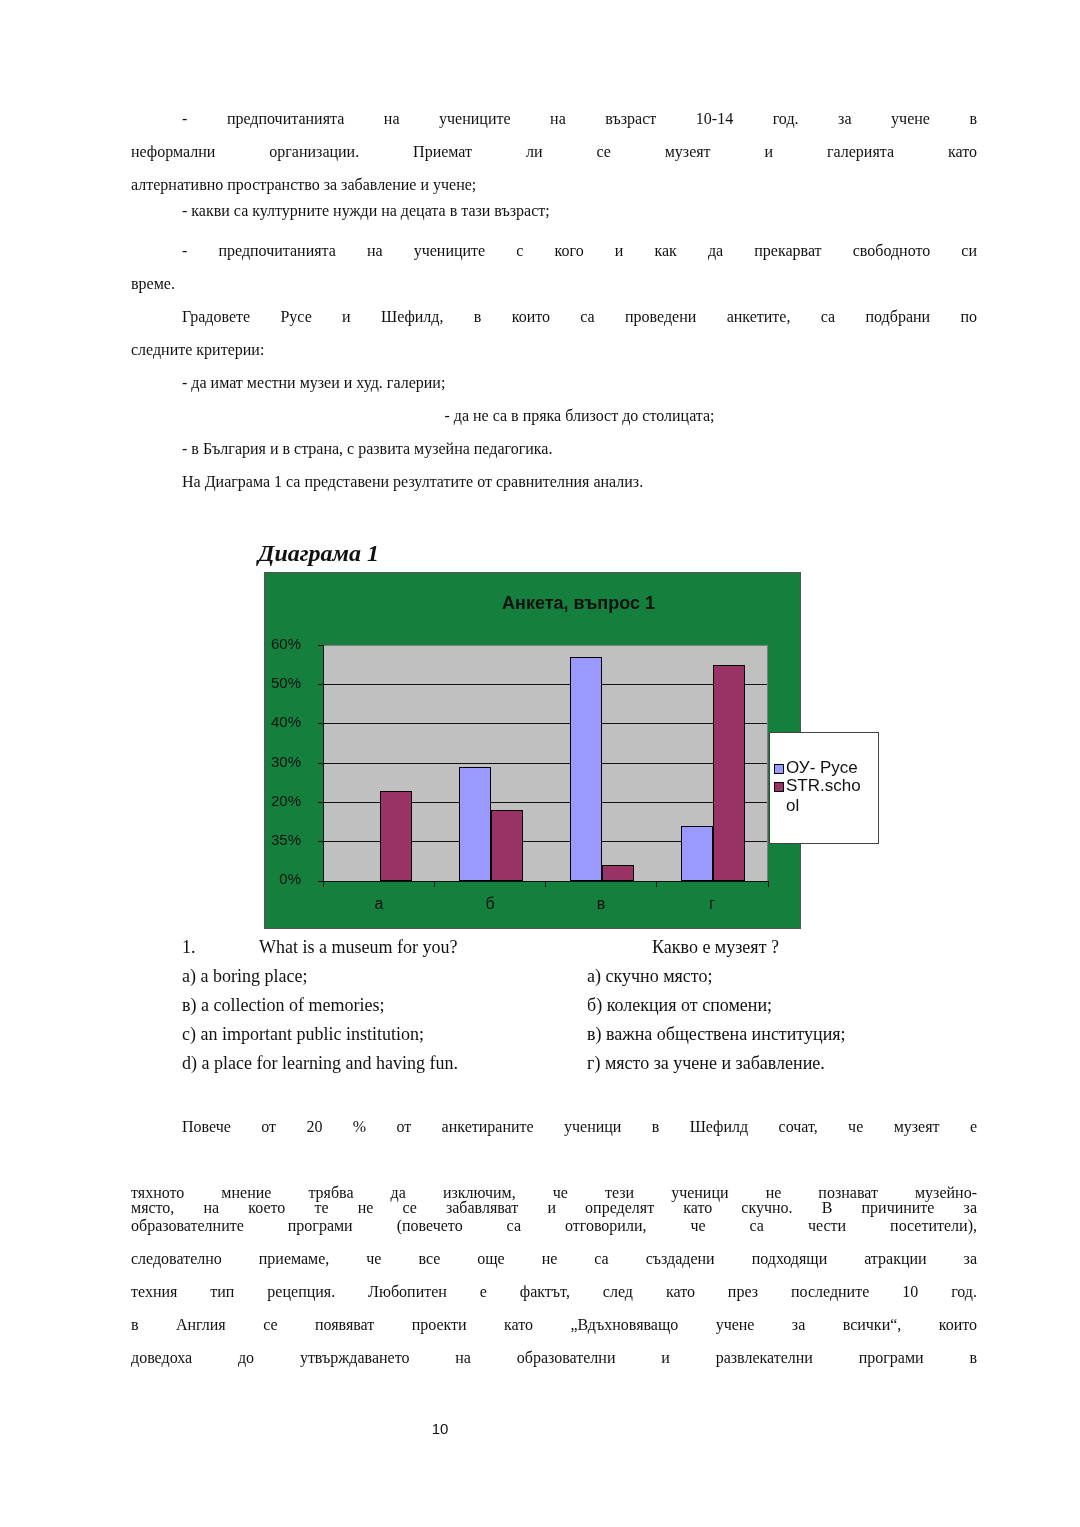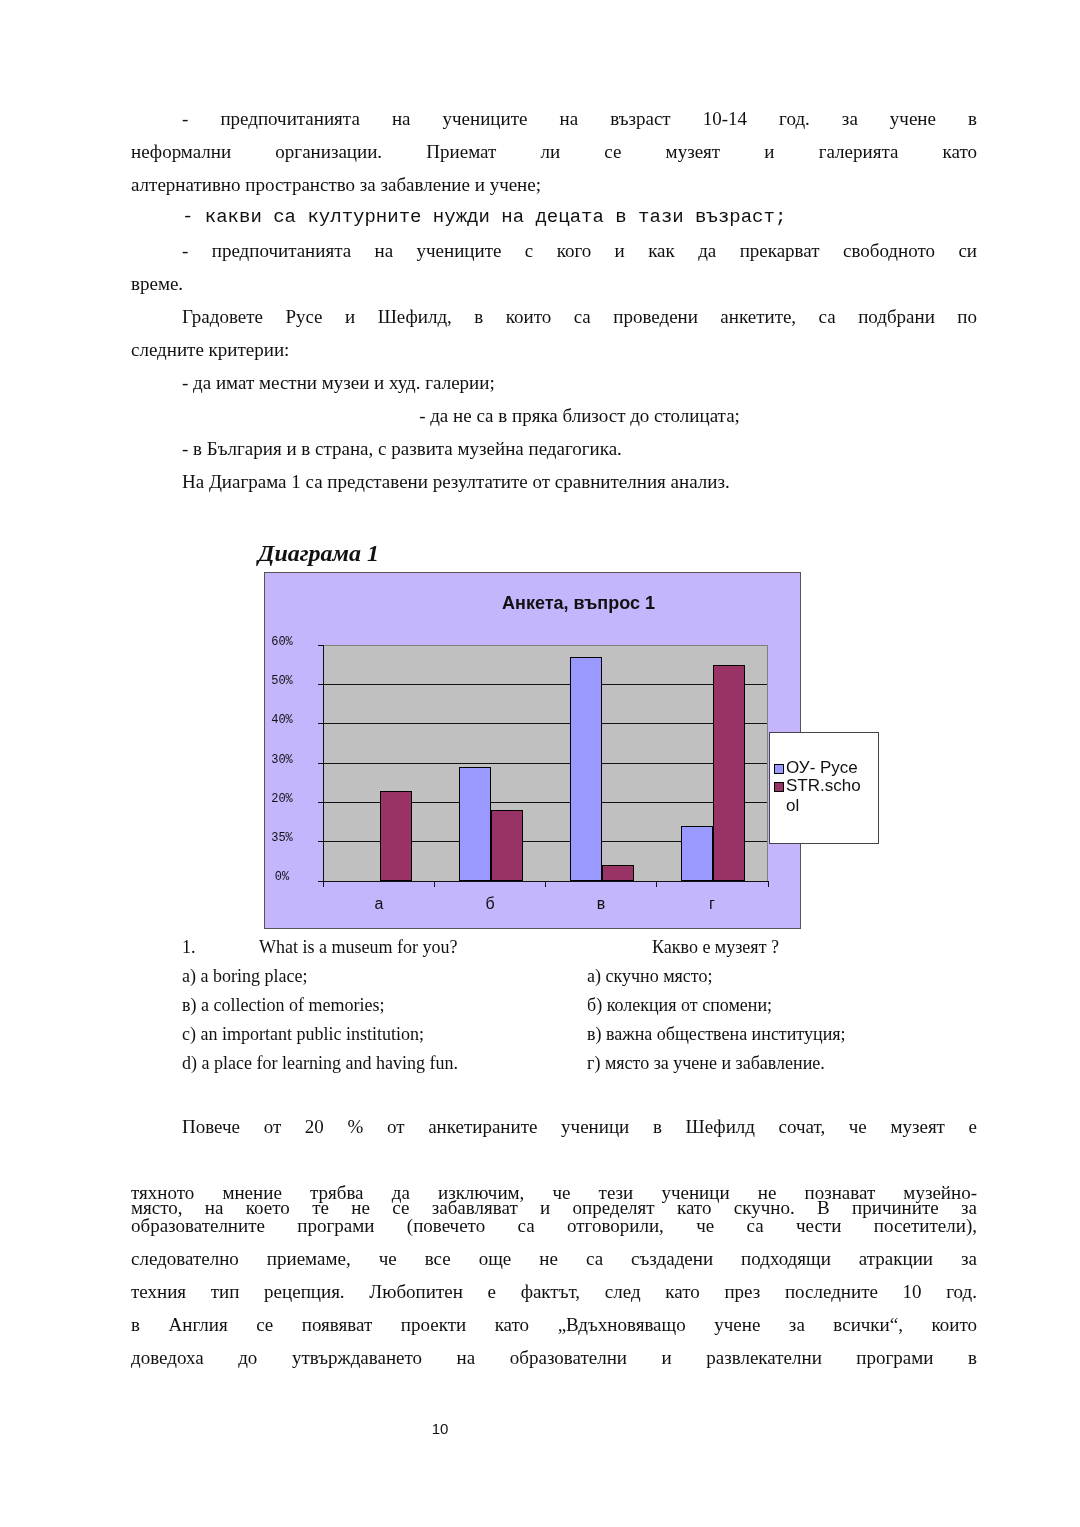--- a/index.html
+++ b/index.html
@@ -1,50 +1,50 @@
 <!DOCTYPE html>
 <html><head>
 <meta charset="utf-8">
 <style>
   html, body { margin:0; padding:0; background:#ffffff; }
   body { width:1080px; height:1527px; position:relative; overflow:hidden;
          font-family:"Liberation Serif", serif; color:#111; }
-  .line { position:absolute; left:131px; width:846px; font-size:19px; line-height:33px;
+  .line { position:absolute; left:131px; width:846px; font-size:16px; line-height:33px;
           white-space:nowrap; }
   .just { text-align:justify; text-align-last:justify; }
   .indent { left:182px; width:795px; }
   .caption { position:absolute; left:258px; top:540px; font-size:24px; font-weight:bold; font-style:italic; }
   .chart-box { position:absolute; left:264px; top:572px; width:537px; height:357px;
-               border:1px solid #555; background:#c4b5fd; box-sizing:border-box; }
+               border:1px solid #555; background:#15803d; box-sizing:border-box; }
   .chart-title { position:absolute; left:0; width:100%; top:20px; text-align:center;
                  font-family:"Liberation Sans", sans-serif; font-weight:bold; font-size:18px; padding-left:170px; box-sizing:border-box;}
   .plot { position:absolute; left:59px; top:72px; width:444px; height:236px; background:#c0c0c0;
           border-top:1px solid #808080; border-right:1px solid #808080; box-sizing:border-box; }
   .gridline { position:absolute; left:0; width:100%; height:1px; background:#111; }
   .yaxis { position:absolute; left:58px; top:72px; width:1px; height:237px; background:#111; }
   .xaxis { position:absolute; left:58px; top:308px; width:446px; height:1px; background:#111; }
-  .ytick { position:absolute; left:-2px; width:38px; text-align:center; font-family:Liberation Mono, monospace; font-size:12px; }
+  .ytick { position:absolute; left:-2px; width:38px; text-align:right; font-family:Liberation Sans, sans-serif; font-size:15px; }
   .ytickmark { position:absolute; left:53px; width:5px; height:1px; background:#111; }
   .xtickmark { position:absolute; top:308px; width:1px; height:6px; background:#111; }
   .xlabel { position:absolute; top:322px; width:40px; text-align:center; font-family:"Liberation Sans", sans-serif; font-size:16px; }
   .bar { position:absolute; bottom:0; width:32px; border:1.5px solid #000; box-sizing:border-box; }
   .legend { position:absolute; left:504px; top:159px; width:110px; height:112px; border:1px solid #444; background:#fff; box-sizing:border-box;
             font-family:"Liberation Sans", sans-serif; font-size:17px; }
   .legend-item { position:absolute; left:4px; display:flex; align-items:flex-start; }
   .swatch { width:8px; height:8px; border:1px solid #000; margin-top:6px; margin-right:2px; flex-shrink:0; }
   .qtext { position:absolute; font-size:18px; line-height:29px; white-space:nowrap; }
   .pagenum { position:absolute; top:1420px; left:0; width:880px; text-align:center; font-family:"Liberation Sans", sans-serif; font-size:15px; }
 </style>
 </head>
 <body>
 
 <div class="line indent just" style="top:102px;">- предпочитанията на учениците на възраст 10-14 год. за учене в</div>
 <div class="line just" style="top:135px;">неформални организации. Приемат ли се музеят и галерията като</div>
 <div class="line" style="top:168px;">алтернативно пространство за забавление и учене;</div>
-<div class="line indent" style="top:201px;font-family:Liberation Mono, monospace;">- какви са културните нужди на децата в тази възраст;</div>
+<div class="line indent" style="top:194px;">- какви са културните нужди на децата в тази възраст;</div>
 <div class="line indent just" style="top:234px;">- предпочитанията на учениците с кого и как да прекарват свободното си</div>
 <div class="line" style="top:267px;">време.</div>
 <div class="line indent just" style="top:300px;">Градовете Русе и Шефилд, в които са проведени анкетите, са подбрани по</div>
 <div class="line" style="top:333px;">следните критерии:</div>
 <div class="line indent" style="top:366px;">- да имат местни музеи и худ. галерии;</div>
 <div class="line indent" style="top:399px;text-align:center;">- да не са в пряка близост до столицата;</div>
 <div class="line indent" style="top:432px;">- в България и в страна, с развита музейна педагогика.</div>
 <div class="line indent" style="top:465px;">На Диаграма 1 са представени резултатите от сравнителния анализ.</div>
 
 <div class="caption">Диаграма 1</div>

